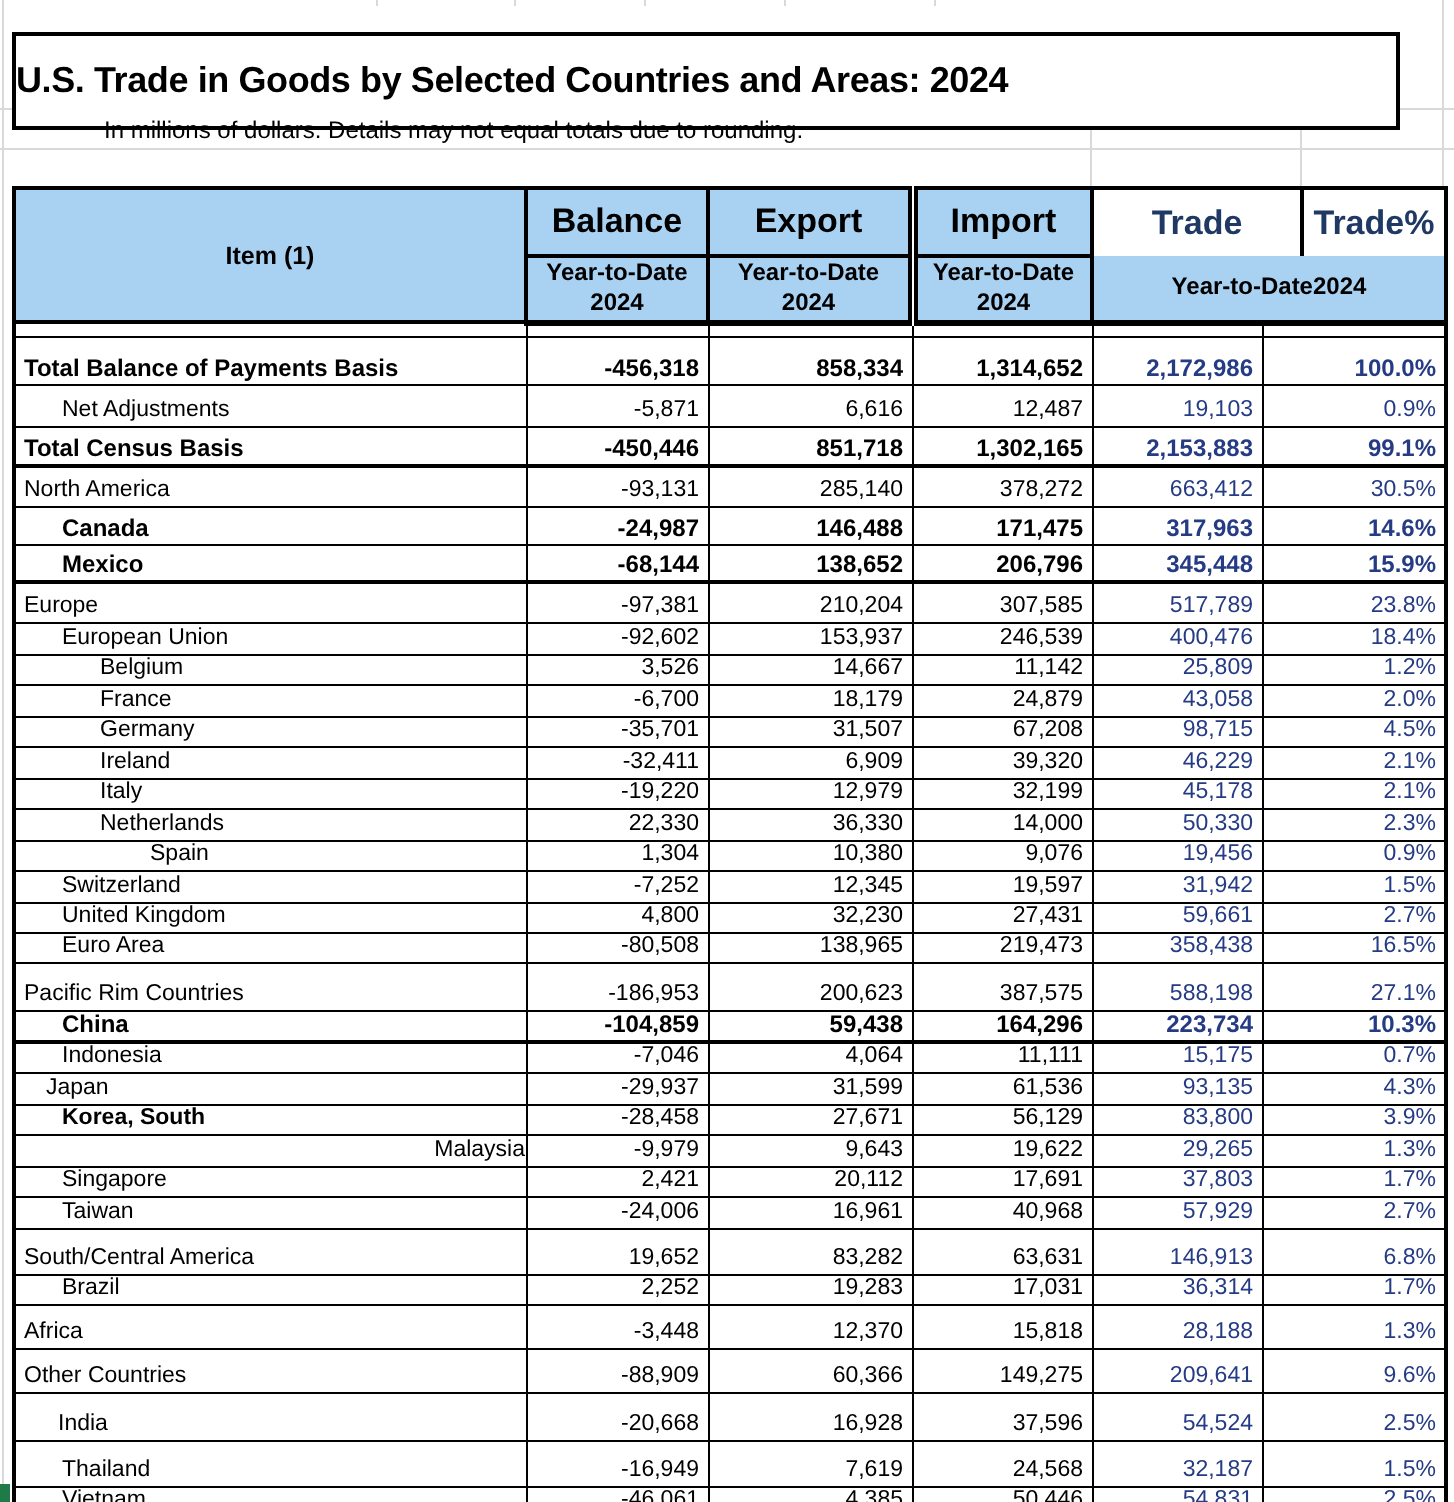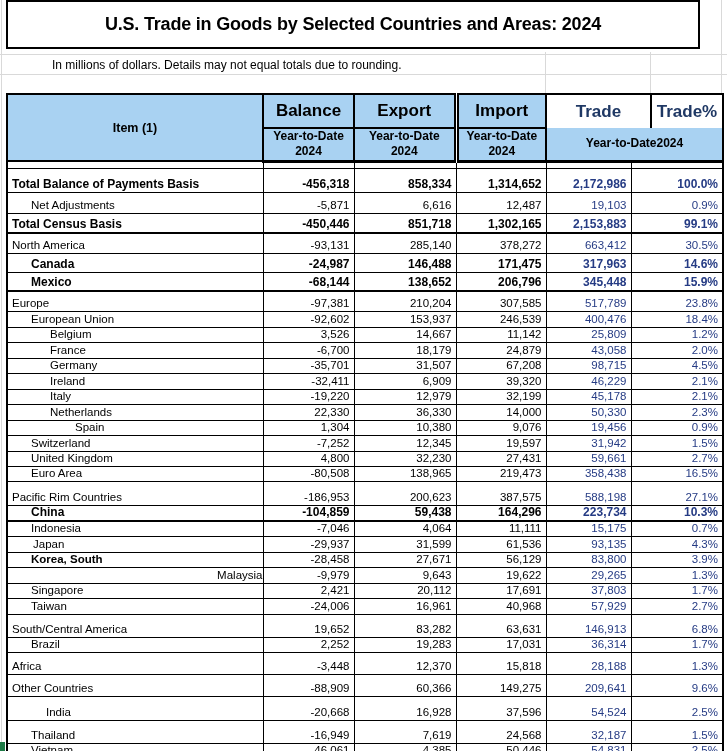--- a/index.html
+++ b/index.html
@@ -6,23 +6,23 @@
   #screen{
     position:relative;width:727px;height:751px;overflow:hidden;background:#fff;
     font-family:"Liberation Sans",sans-serif;color:#000;
   }
   
   .gl{position:absolute;background:var(--grid);z-index:1;}
   .gl.v{width:1px;}
   .gl.h{height:1px;}
   
   #titlebox{
-    position:absolute;left:6px;top:0;width:690px;height:45px;
+    position:absolute;left:6px;top:16px;width:690px;height:45px;
     border:2px solid #000;background:#fff;z-index:2;
-    display:flex;align-items:center;justify-content:center;
+    display:flex;align-items:center;
   }
   #titlebox .t{font-size:18px;font-weight:bold;letter-spacing:-0.2px;}
   #subtitle{position:absolute;left:52px;top:58px;z-index:2;font-size:12px;}
   
   table#grid{
     position:absolute;left:6px;top:93px;z-index:3;background:#fff;
     border-collapse:collapse;table-layout:fixed;
     border:2px solid #000;
   }
   #grid th,#grid td{padding:0;overflow:hidden;white-space:nowrap;}
@@ -294,21 +294,21 @@
         </tr>
         <tr class="bb1" style="height: 15px;">
           <td class="label" style="padding-left: 23px;">Indonesia</td>
           <td class="num">-7,046</td>
           <td class="num">4,064</td>
           <td class="num">11,111</td>
           <td class="num trade">15,175</td>
           <td class="num pct" colspan="2">0.7%</td>
         </tr>
         <tr class="bb1" style="height: 16px;">
-          <td class="label" style="padding-left: 25px;">Japan</td>
+          <td class="label" style="padding-left: 15px;">Japan</td>
           <td class="num">-29,937</td>
           <td class="num">31,599</td>
           <td class="num">61,536</td>
           <td class="num trade">93,135</td>
           <td class="num pct" colspan="2">4.3%</td>
         </tr>
         <tr class="bb1" style="height: 15px;">
           <td class="label" style="padding-left: 23px; font-weight: bold;">Korea, South</td>
           <td class="num">-28,458</td>
           <td class="num">27,671</td>
@@ -398,21 +398,21 @@
         </tr>
         <tr class="bb0" style="height: 7px;">
           <td class="label" style="padding-left: 4px;"></td>
           <td class="num"></td>
           <td class="num"></td>
           <td class="num"></td>
           <td class="num trade"></td>
           <td class="num pct" colspan="2"></td>
         </tr>
         <tr class="bb1" style="height: 17px;">
-          <td class="label" style="padding-left: 38px; margin-top: 20px;">India</td>
+          <td class="label" style="padding-left: 21px; margin-top: 20px;">India</td>
           <td class="num">-20,668</td>
           <td class="num">16,928</td>
           <td class="num">37,596</td>
           <td class="num trade">54,524</td>
           <td class="num pct" colspan="2">2.5%</td>
         </tr>
         <tr class="bb0" style="height: 6px;">
           <td class="label" style="padding-left: 4px;"></td>
           <td class="num"></td>
           <td class="num"></td>

